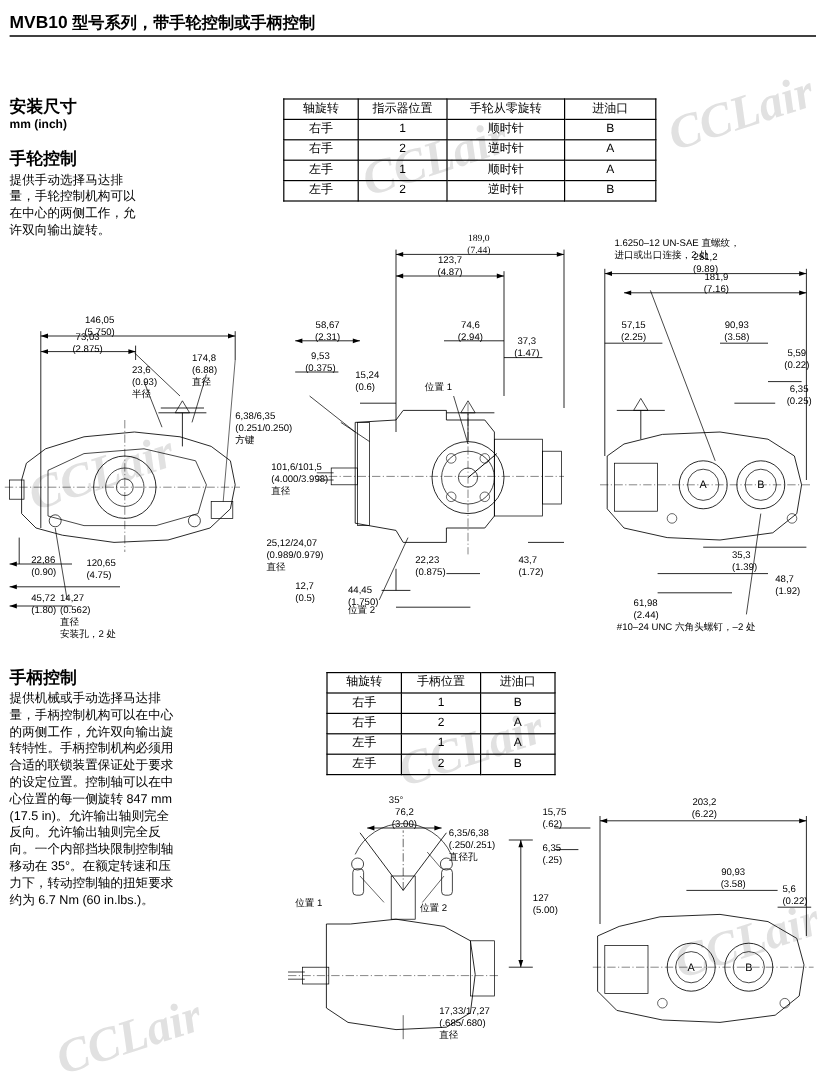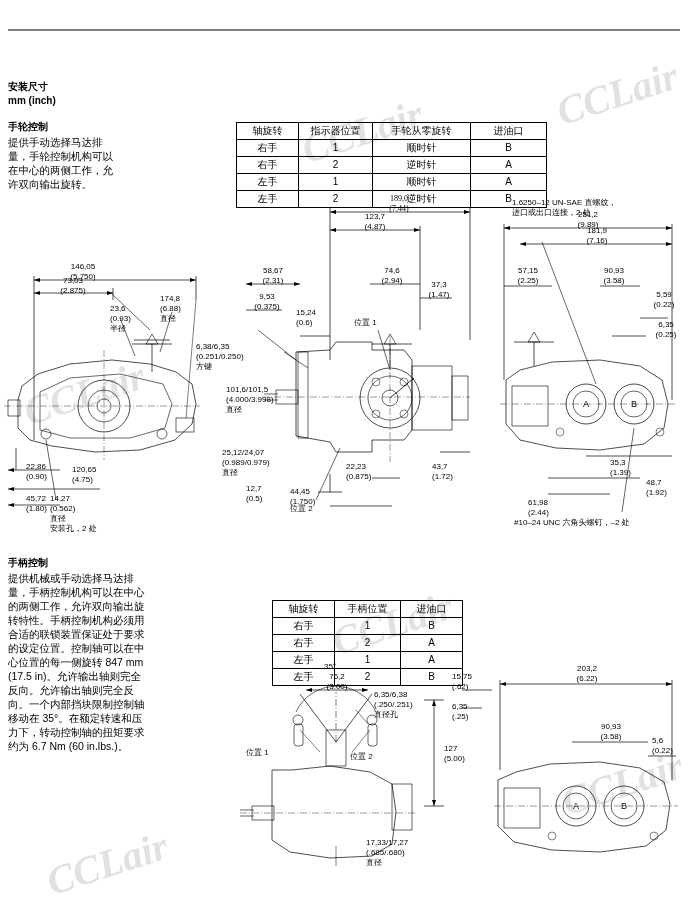--- a/index.html
+++ b/index.html
@@ -32,32 +32,31 @@
   .title {
     position:absolute; left:8px; top:10px;
     font-size:13.5px; font-weight:bold;
     letter-spacing:0px;
     z-index:3;
   }
   .title .model { font-size:14.5px; }
 
   
   .blk { position:absolute; z-index:3; }
-  .blk .h { font-weight:bold; font-size:10px; margin-bottom:1px; }
+  .blk .h { font-weight:bold; font-size:14px; margin-bottom:1px; }
   .blk .u { font-weight:bold; font-size:10px; margin-bottom:3px; }
   .blk p { margin:0; font-size:10.5px; line-height:14px; }
 
   
   table.spec {
     position:absolute;
     border-collapse:collapse;
     z-index:3;
     background:transparent;
     font-size:10px;
-    margin-top:40px;
   }
   table.spec th, table.spec td {
     border:1px solid #000;
     padding:1px 4px;
     text-align:center;
     font-weight:normal;
     line-height:14px;
     background:transparent;
   }
   table.spec th { font-weight:normal; }
@@ -78,20 +77,23 @@
 
 <div class="page">
 
   <div class="wm" style="left:555px; top:70px; font-size:40px;">CCLair</div>
   <div class="wm" style="left:22px; top:370px; font-size:40px;">CCLair</div>
   <div class="wm" style="left:300px; top:108px; font-size:40px;">CCLair</div>
   <div class="wm" style="left:330px; top:600px; font-size:40px;">CCLair</div>
   <div class="wm" style="left:45px; top:840px; font-size:40px;">CCLair</div>
   <div class="wm" style="left:560px; top:760px; font-size:40px;">CCLair</div>
 
+  <div class="title">
+    <span class="model">MVB10</span><span> 型号系列，带手轮控制或手柄控制</span>
+  </div>
   <svg class="draw" width="688" height="907">
 
     <line x1="8" y1="30" x2="680" y2="30" stroke="#000" stroke-width="1.1"></line>
   </svg>
 
   <div class="blk" style="left:8px; top:80px; width:110px;">
     <div class="h">安装尺寸</div>
     <div class="u">mm (inch)</div>
     <div class="h" style="margin-top:14px;">手轮控制</div>
     <p>提供手动选择马达排量，手轮控制机构可以在中心的两侧工作，允许双向输出旋转。</p>

